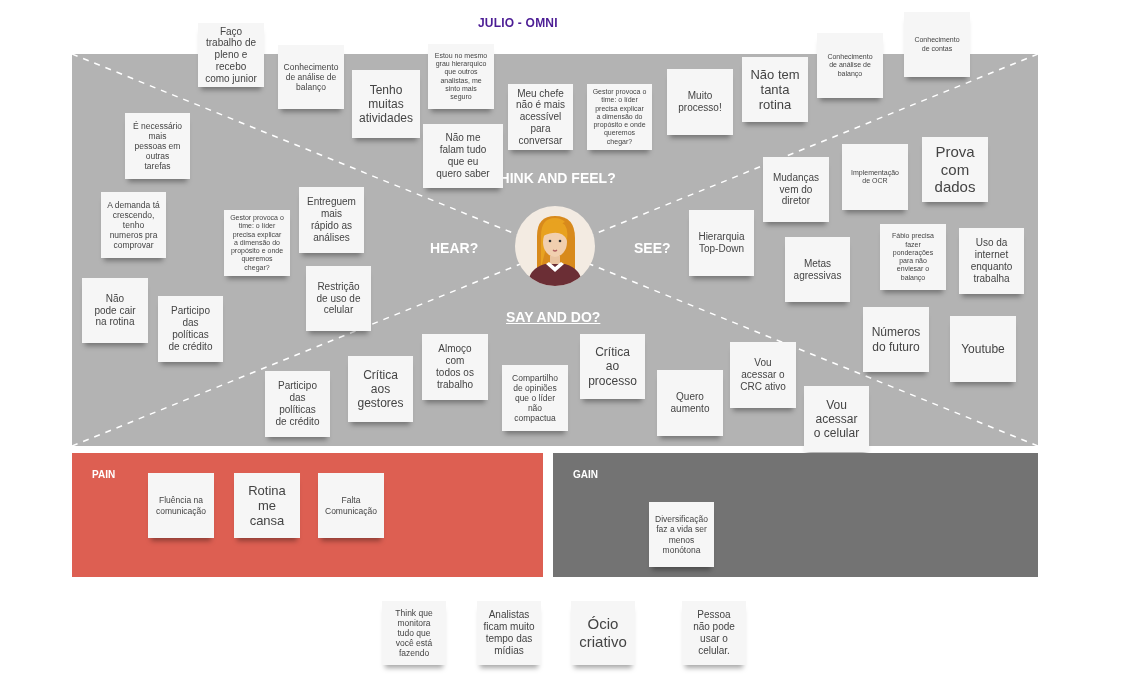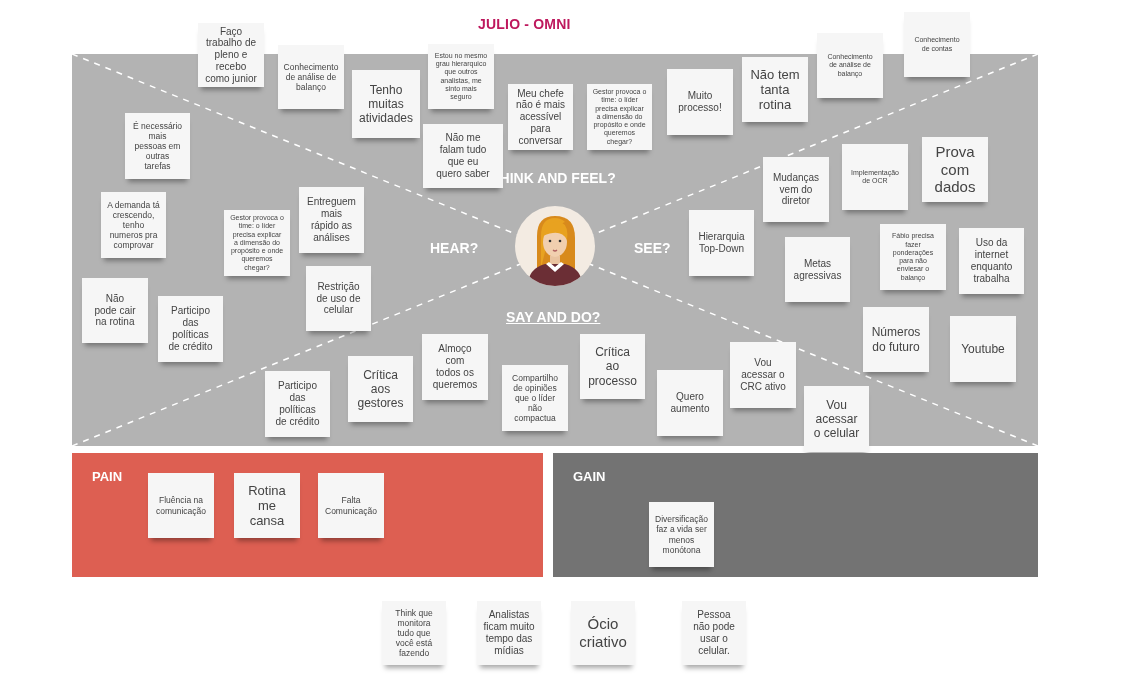--- a/index.html
+++ b/index.html
@@ -1,25 +1,25 @@
 <!DOCTYPE html>
 <html><head>
 <meta charset="utf-8">
 <style>
   * { box-sizing: border-box; margin: 0; padding: 0; }
   html, body { width: 1124px; height: 674px; background: #ffffff; overflow: hidden; }
   body { position: relative; font-family: "Liberation Sans", sans-serif; }
-  .title { position: absolute; left: 478px; top: 16px; color: #be185d; font-weight: bold; font-size: 14px; letter-spacing: 0.2px; }
+  .title { position: absolute; left: 478px; top: 16px; color: #4c1d95; font-weight: bold; font-size: 12px; letter-spacing: 0.2px; }
   .board { position: absolute; left: 72px; top: 54px; width: 966px; height: 392px; background: #b3b3b3; }
   .board svg { position: absolute; left: 0; top: 0; }
   .quad-label { position: absolute; color: #ffffff; font-weight: bold; font-size: 14px; white-space: nowrap; }
   .avatar { position: absolute; left: 515px; top: 206px; width: 80px; height: 80px; border-radius: 50%; background: #f3ebe2; overflow: hidden; }
   .pain { position: absolute; left: 72px; top: 453px; width: 471px; height: 124px; background: #dd5f52; }
   .gain { position: absolute; left: 553px; top: 453px; width: 485px; height: 124px; background: #737373; }
-  .zone-label { position: absolute; left: 20px; top: 16px; color: #fff; font-weight: bold; font-size: 13px; }
+  .zone-label { position: absolute; left: 20px; top: 16px; color: #fff; font-weight: bold; font-size: 10px; }
   .note { position: absolute; background: #f6f6f6; color: #444; display: flex; align-items: center; justify-content: center; text-align: center; line-height: 1.18; padding: 3px; box-shadow: 0 6px 5px -3px rgba(0,0,0,0.35); white-space: pre-line; }
   .s7 { font-size: 7px; }
   .s8 { font-size: 8.5px; }
   .s10 { font-size: 10px; }
   .s12 { font-size: 12px; }
   .s13 { font-size: 13px; }
   .s15 { font-size: 15px; }
 </style>
 </head>
 <body>
@@ -134,21 +134,21 @@
 <div class="note s10" style="left:265px;top:371px;width:65px;height:66px;">Participo
 das
 políticas
 de crédito</div>
 <div class="note s12" style="left:348px;top:356px;width:65px;height:66px;">Crítica
 aos
 gestores</div>
 <div class="note s10" style="left:422px;top:334px;width:66px;height:66px;">Almoço
 com
 todos os
-queremos</div>
+trabalho</div>
 <div class="note s8" style="left:502px;top:365px;width:66px;height:66px;">Compartilho
 de opiniões
 que o líder
 não
 compactua</div>
 <div class="note s12" style="left:580px;top:334px;width:65px;height:65px;">Crítica
 ao
 processo</div>
 <div class="note s10" style="left:657px;top:370px;width:66px;height:66px;">Quero
 aumento</div>

